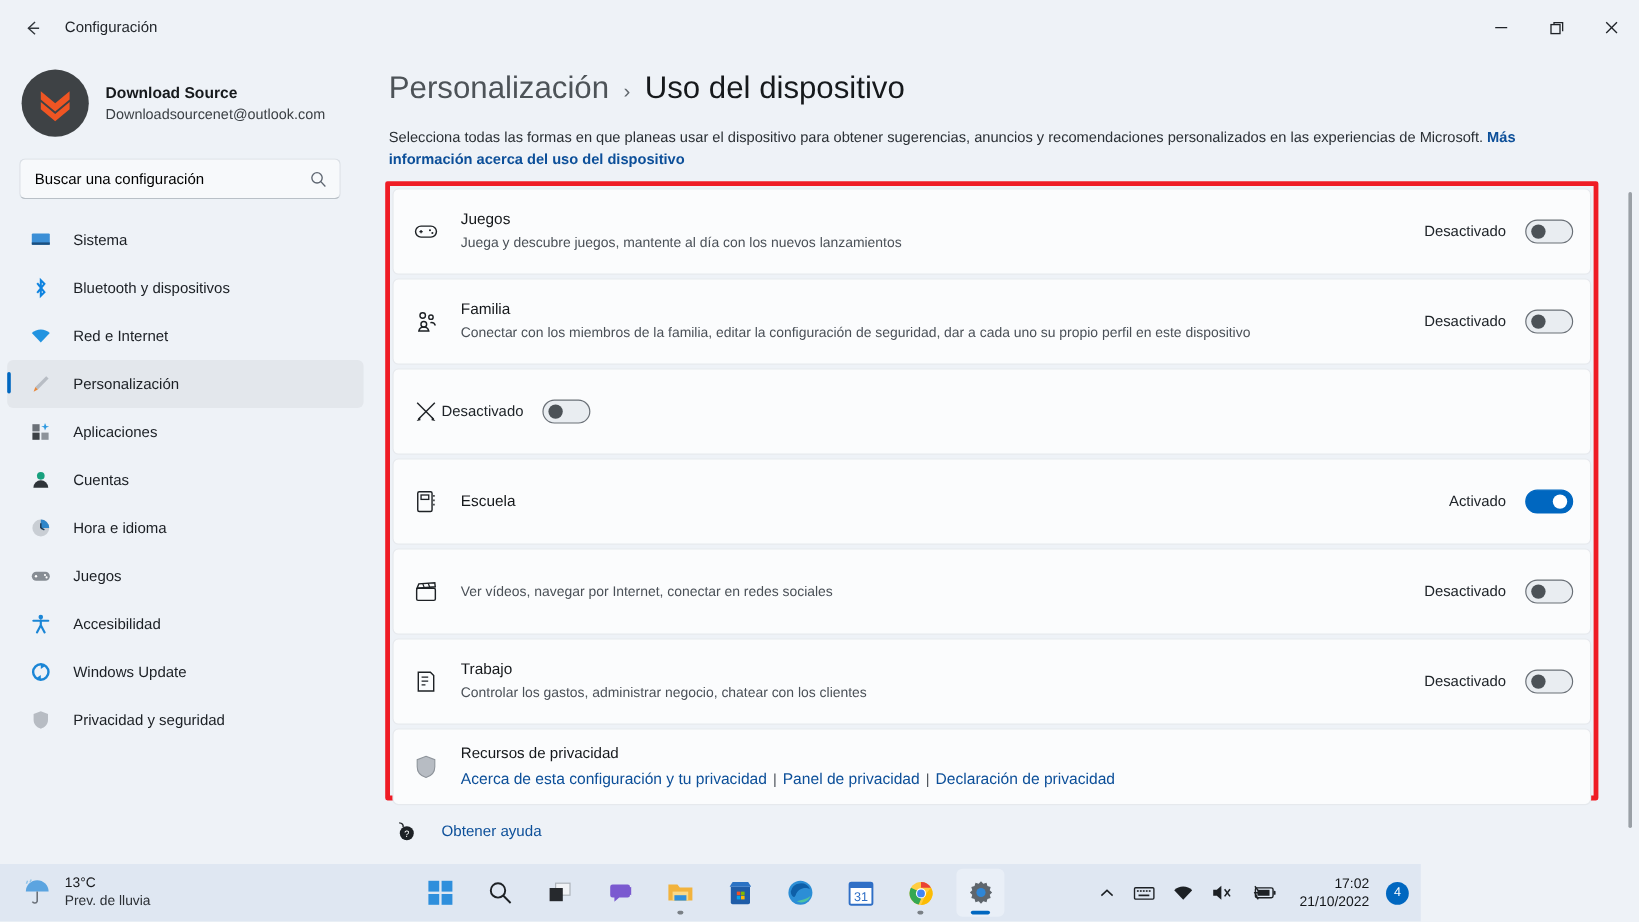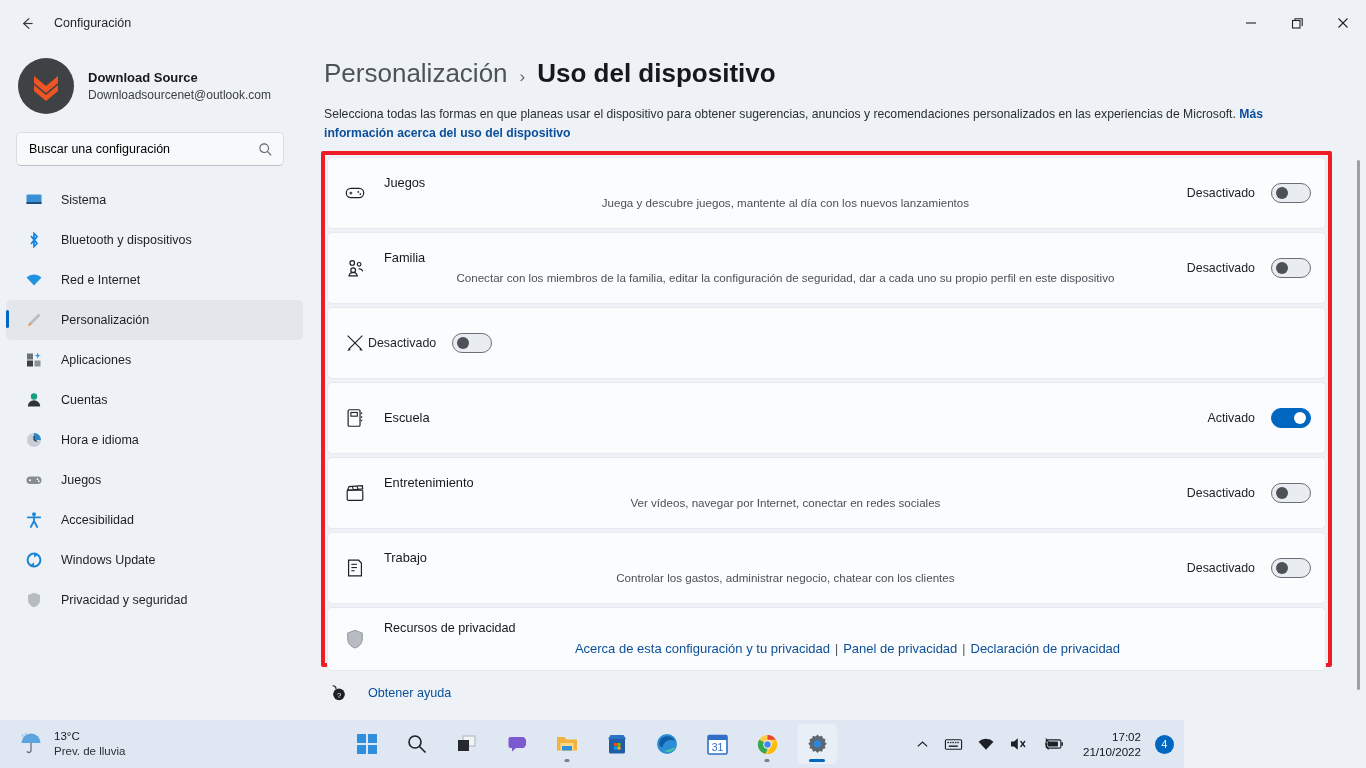--- a/index.html
+++ b/index.html
@@ -61,21 +61,21 @@
   .navitem.active::before {
     content: ""; position: absolute; left: 0px; top: 10px;
     width: 3px; height: 18px; border-radius: 2px; background: #0067c0;
   }
 
   
   .main { position: absolute; left: 316px; top: 46px; width: 1050px; height: 674px; }
   .crumb { padding: 12px 0 0 8px; display: flex; align-items: baseline; }
   .crumb .c1 { font-size: 26px; color: #4d5358; font-weight: normal; }
   .crumb .sep { font-size: 17px; color: #60666c; margin: 0 12px; }
-  .crumb .c2 { font-size: 26px; color: #16191c; font-weight: bold; }
+  .crumb .c2 { font-size: 26px; color: #16191c; font-weight: normal; }
   .intro {
     margin: 16px 0 0 8px; width: 946px;
     font-size: 12.2px; line-height: 1.52; color: #2a2f34;
   }
   .intro a { color: #0c4f99; font-weight: bold; text-decoration: none; }
 
   
   .redframe {
     position: absolute; left: 5px; top: 105px; width: 1011px; height: 516px;
     border: 4px solid #ef1c25; border-radius: 2px;
@@ -85,21 +85,21 @@
     position: absolute; left: 11px; top: 111px; width: 999px;
   }
   .card {
     background: #fbfcfd; border: 1px solid #e6e9ed; border-radius: 5px;
     height: 72px; display: flex; align-items: center; padding: 0 14px 0 14px;
     margin-bottom: 3px;
   }
   .card .row-ic { width: 26px; height: 26px; flex: none; display: flex; align-items: center; justify-content: center; color: #1d2125; }
   .card .row-txt { margin-left: 16px; flex: 1; line-height: 1.45; }
   .row-title { font-size: 12.8px; color: #15181b; }
-  .row-desc { font-size: 11.6px; color: #4a5057; margin-top: 2px; text-align: center; }
+  .row-desc { font-size: 11.6px; color: #4a5057; margin-top: 2px; }
   .row-right { display: flex; align-items: center; gap: 16px; flex: none; }
   .toggle-label { font-size: 12.4px; color: #20252a; }
   .toggle {
     width: 40px; height: 20px; border-radius: 10px;
     background: #e9edf1; border: 1px solid #6a7077; position: relative; flex: none;
   }
   .toggle .knob {
     position: absolute; top: 3px; left: 4px; width: 12px; height: 12px;
     border-radius: 50%; background: #4c5257;
   }
@@ -442,21 +442,20 @@
       <div class="card">
         <span class="row-ic">
           <svg width="22" height="22" viewBox="0 0 24 24">
             <rect x="3.5" y="9" width="17" height="11" rx="1.3" fill="none" stroke="#1d2125" stroke-width="1.3"></rect>
             <path d="M3.8 9 L5.5 5 L20 4 L20.4 7.6 Z" fill="none" stroke="#1d2125" stroke-width="1.3"></path>
             <line x1="9" y1="4.7" x2="10.4" y2="8.4" stroke="#1d2125" stroke-width="1.1"></line>
             <line x1="14" y1="4.4" x2="15.4" y2="8.1" stroke="#1d2125" stroke-width="1.1"></line>
           </svg>
         </span>
         <span class="row-txt">
-          <div class="row-title">Entretenimiento</div>
           <div class="row-desc">Ver vídeos, navegar por Internet, conectar en redes sociales</div>
         </span>
         <span class="row-right">
           <span class="toggle-label">Desactivado</span>
           <span class="toggle">
               <span class="knob"></span>
             </span>
         </span>
       </div>
 

